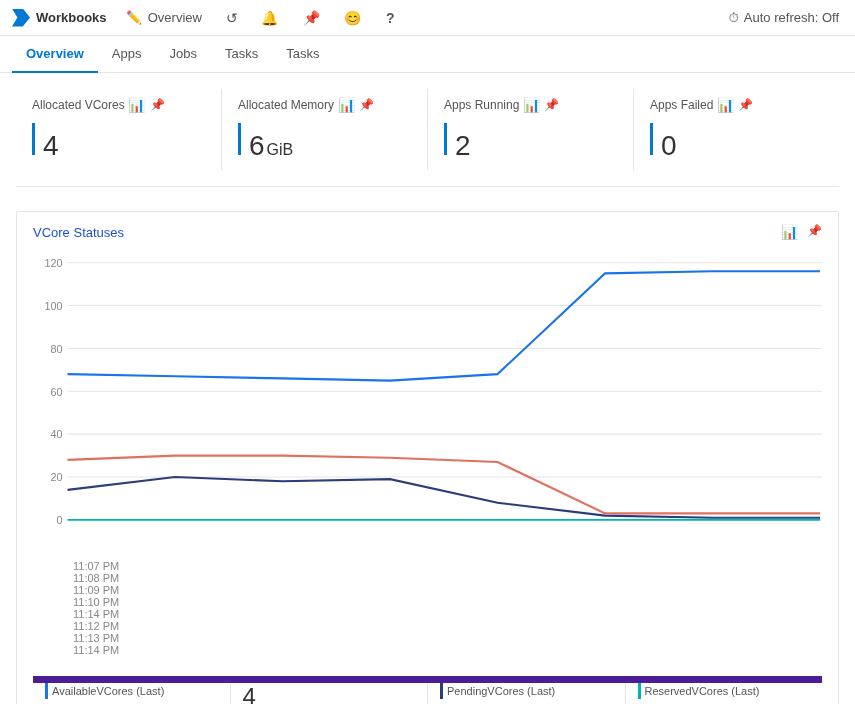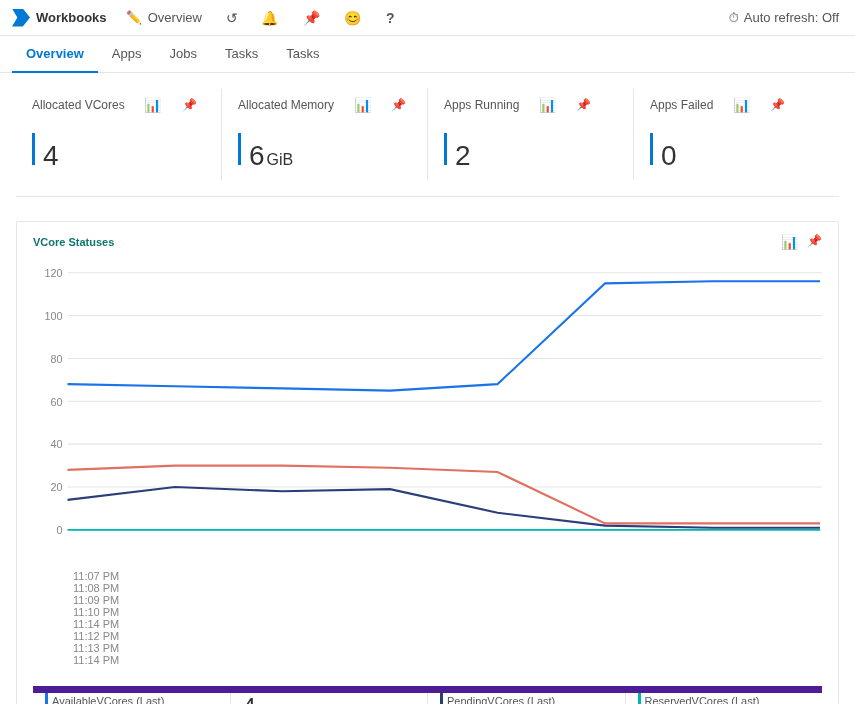--- a/index.html
+++ b/index.html
@@ -73,22 +73,22 @@
     }
     .metric-card {
       flex: 1;
       padding: 8px 16px;
       border-right: 1px solid #e5e5e5;
     }
     .metric-card:last-child { border-right: none; }
     .metric-header {
       display: flex;
       align-items: center;
-      gap: 20px;
-      margin-bottom: 20px;
+      gap: 4px;
+      margin-bottom: 10px;
     }
     .metric-title {
       font-size: 12px;
       color: #555;
       font-weight: 400;
     }
     .metric-icon {
       font-size: 14px;
       color: #0078d4;
       cursor: pointer;
@@ -129,23 +129,23 @@
       padding: 12px 16px;
       margin-bottom: 16px;
     }
     .chart-header {
       display: flex;
       align-items: center;
       justify-content: space-between;
       margin-bottom: 12px;
     }
     .chart-title {
-      font-size: 11px;
-      font-weight: 700;
-      color: #0f766e;
+      font-size: 13px;
+      font-weight: 400;
+      color: #1d4ed8;
     }
     .chart-actions {
       display: flex;
       gap: 8px;
     }
     .chart-area {
       position: relative;
       height: 300px;
       margin-bottom: 8px;
     }

